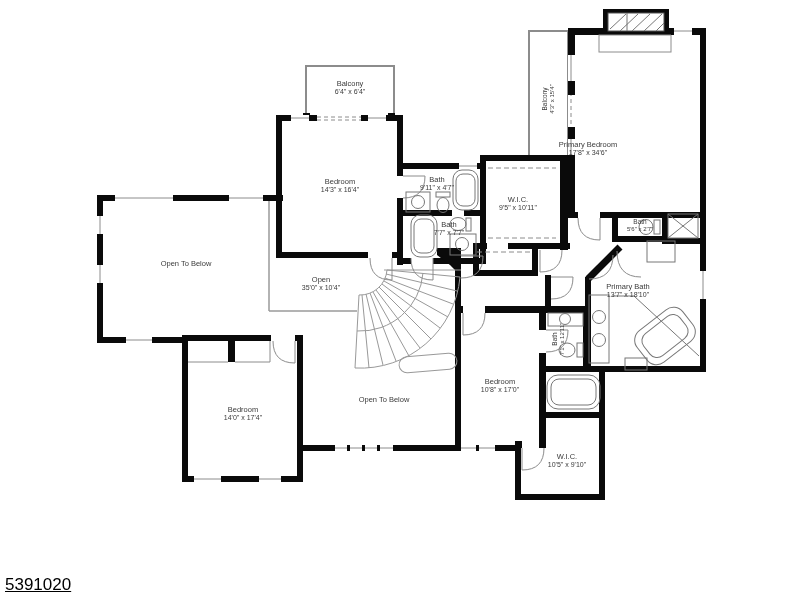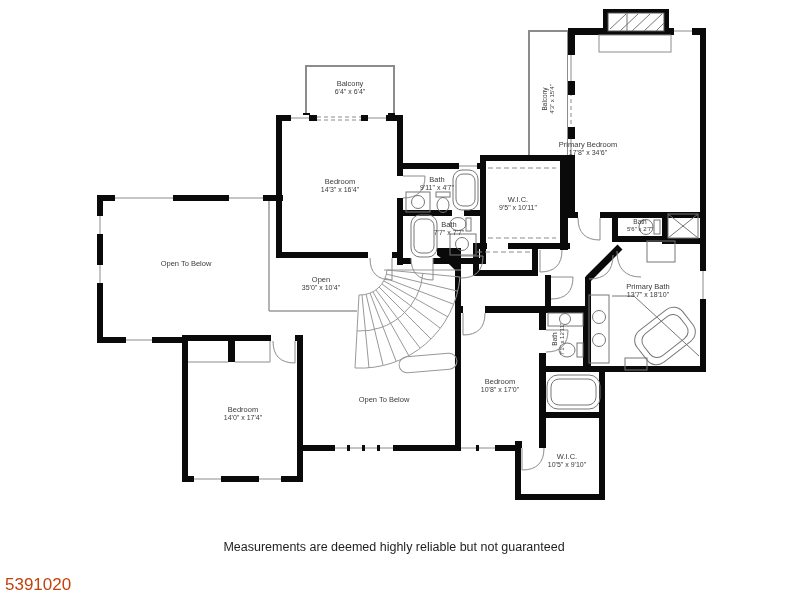--- a/index.html
+++ b/index.html
@@ -8,21 +8,21 @@
   #plan-svg{position:absolute;left:0;top:0;}
   .room-label{position:absolute;transform:translate(-50%,-50%);text-align:center;
               color:#3a3a3a;line-height:1.25;white-space:nowrap;pointer-events:none;}
   .room-label .rname{font-size:7.5px;display:block;}
   .room-label .rdims{font-size:7px;display:block;}
   .room-label.small .rname{font-size:6.5px;}
   .room-label.small .rdims{font-size:6px;}
   .room-label.rot{transform:translate(-50%,-50%) rotate(-90deg);}
   #disclaimer{position:absolute;left:394px;top:540px;transform:translateX(-50%);
               font-size:12.5px;color:#1e1e1e;white-space:nowrap;}
-  #listing-id{position:absolute;left:5px;top:575px;font-size:17px;color:#c2410c;}
+  #listing-id{position:absolute;left:5px;top:575px;font-size:17px;color:#000000;text-decoration:underline;}
 </style>
 </head>
 <body>
 
 <div id="stage">
 
 <svg id="plan-svg" width="800" height="600" viewBox="0 0 800 600">
 
   <g stroke="#8c8c8c" stroke-width="2" fill="none">
     <rect x="306" y="66" width="88" height="50"></rect>
@@ -326,21 +326,21 @@
       <span class="rdims">4'3" x 15'4"</span>
     </div>
   <div class="room-label" style="left:588px;top:149px">
       <span class="rname">Primary Bedroom</span>
       <span class="rdims">17'8" x 34'6"</span>
     </div>
   <div class="room-label small" style="left:640px;top:226px">
       <span class="rname">Bath</span>
       <span class="rdims">5'6" x 2'7"</span>
     </div>
-  <div class="room-label" style="left:648px;top:291px">
+  <div class="room-label" style="left:628px;top:291px">
       <span class="rname">Primary Bath</span>
       <span class="rdims">13'7" x 18'10"</span>
     </div>
   <div class="room-label" style="left:186px;top:264px">
       <span class="rname">Open To Below</span>
     </div>
   <div class="room-label" style="left:321px;top:284px">
       <span class="rname">Open</span>
       <span class="rdims">35'0" x 10'4"</span>
     </div>
@@ -357,15 +357,14 @@
     </div>
   <div class="room-label rot small" style="left:559px;top:339px">
       <span class="rname">Bath</span>
       <span class="rdims">7'1" x 12'11"</span>
     </div>
   <div class="room-label" style="left:567px;top:461px">
       <span class="rname">W.I.C.</span>
       <span class="rdims">10'5" x 9'10"</span>
     </div>
 
-  <div id="disclaimer">Measurements are deemed highly reliable but not guaranteed</div>
   <div id="listing-id">5391020</div>
 </div>
 
 </body></html>

